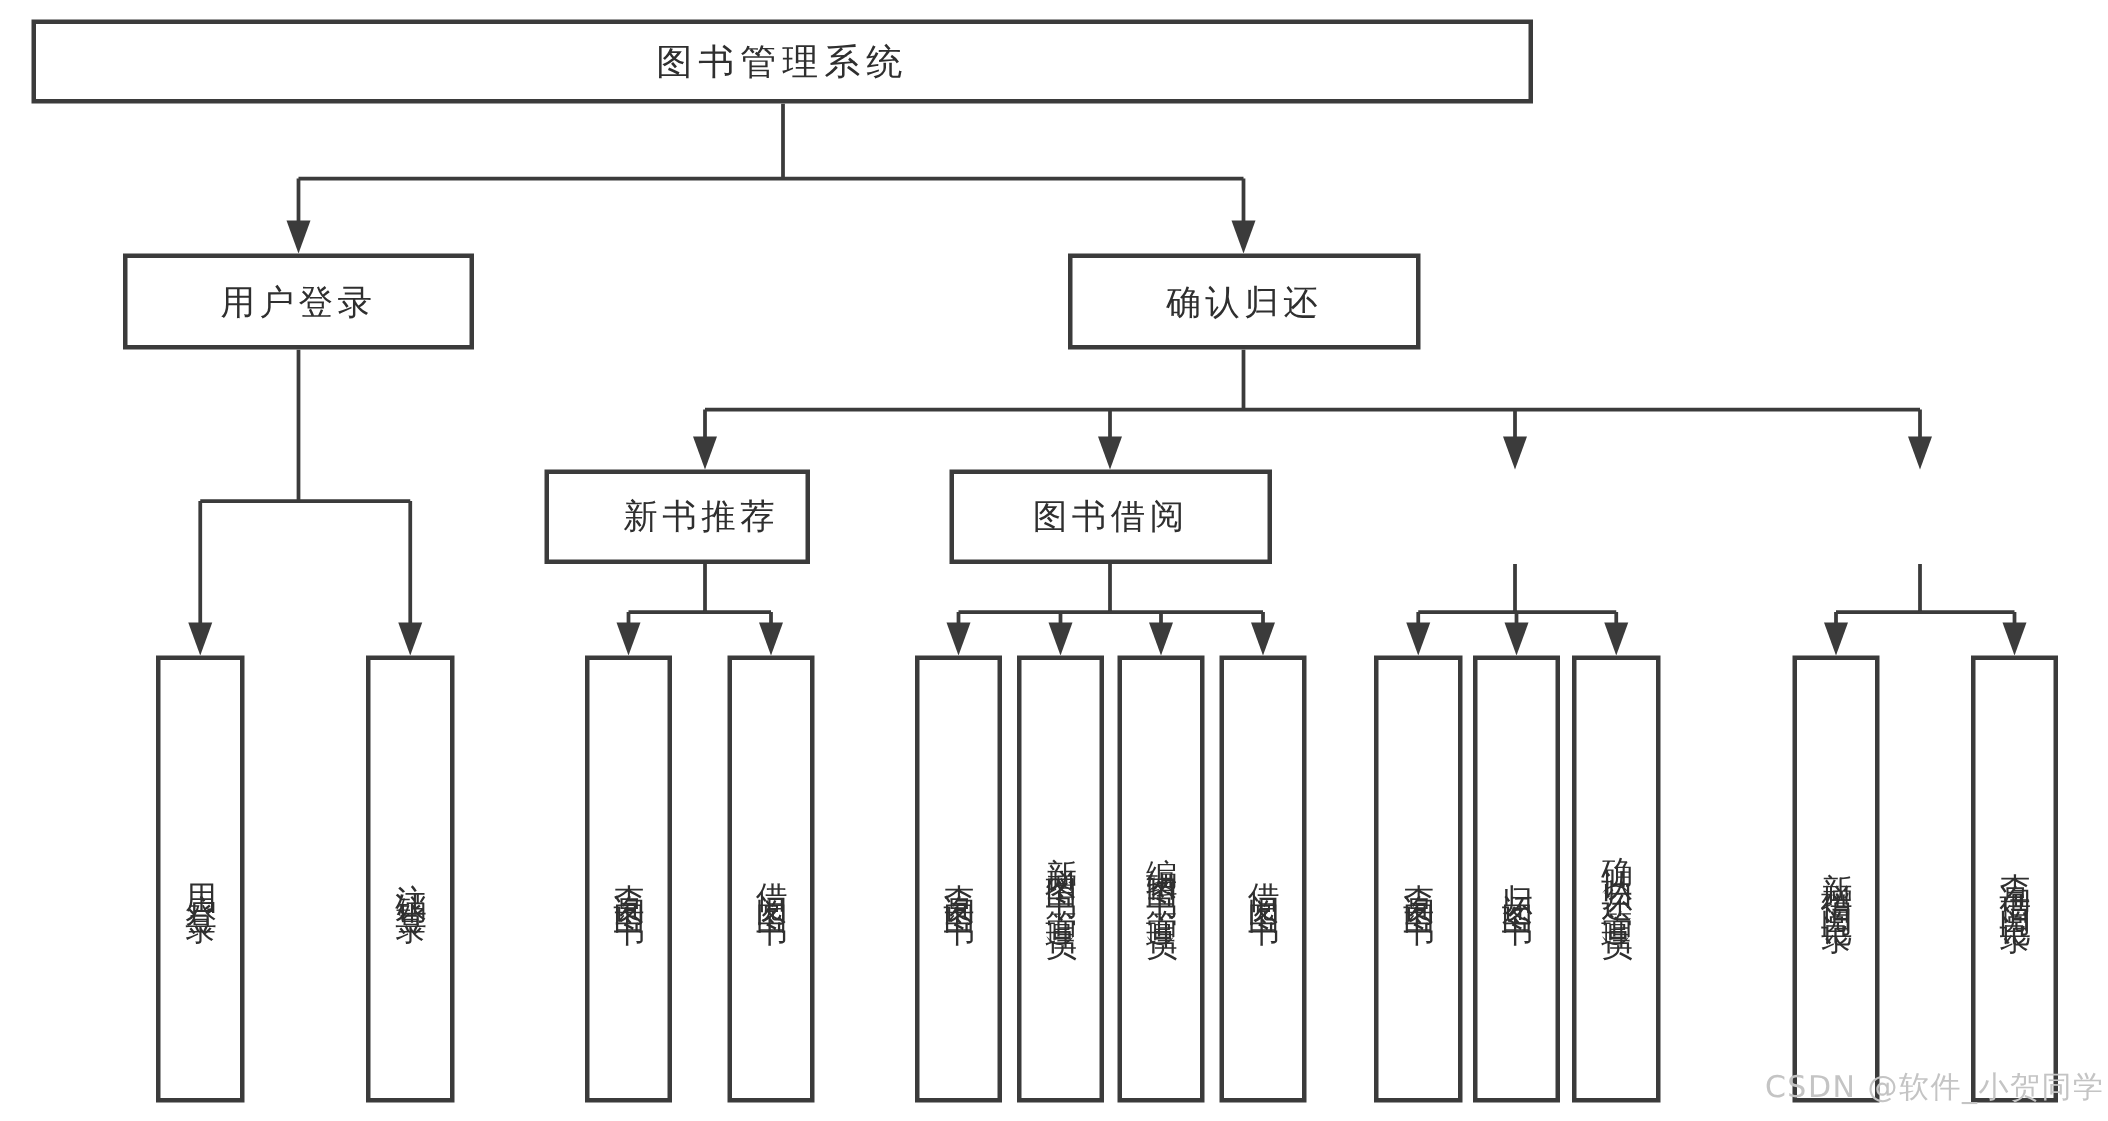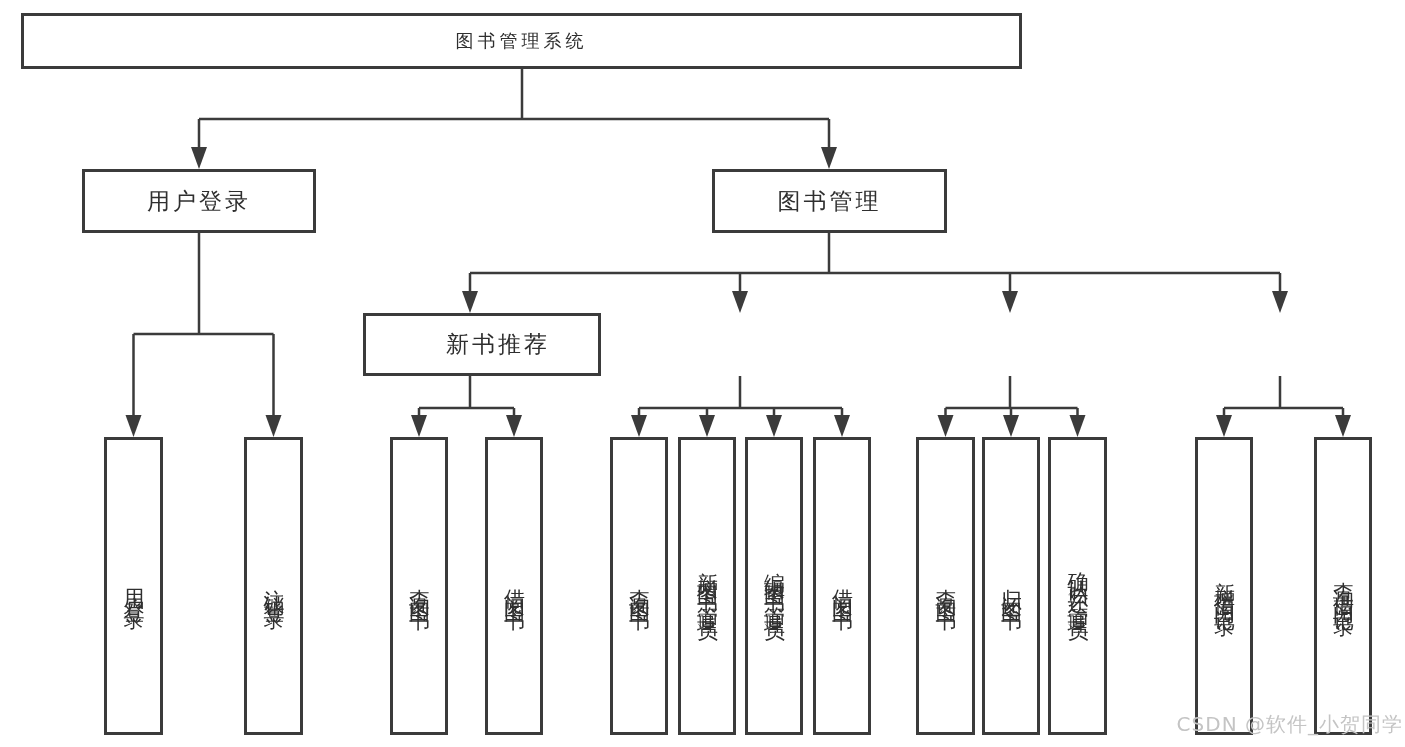--- a/index.html
+++ b/index.html
@@ -34,21 +34,21 @@
     color: #2f2f2f;
     z-index: 2;
   }
   .h-box {
     font-size: 23px;
     letter-spacing: 3px;
     text-align: center;
     white-space: nowrap;
   }
   .root-box {
-    font-size: 18px;
+    font-size: 24px;
     letter-spacing: 4px;
   }
   .v-box {
     writing-mode: vertical-rl;
     font-size: 21px;
     letter-spacing: 7px;
     line-height: 1;
   }
   .watermark {
     position: absolute;
@@ -102,23 +102,24 @@
       <polygon points="1003,415 1019,415 1011,437"></polygon>
       <polygon points="1069.5,415 1085.5,415 1077.5,437"></polygon>
       <polygon points="1216,415 1232,415 1224,437"></polygon>
       <polygon points="1335,415 1351,415 1343,437"></polygon>
     </g>
   </svg>
 
   <div class="box h-box root-box" style="left:21px; top:13px; width:1001px; height:56px;">图书管理系统</div>
 
   <div class="box h-box" style="left:82px; top:169px; width:234px; height:64px;">用户登录</div>
-  <div class="box h-box" style="left:712px; top:169px; width:235px; height:64px;">图书管理</div>
+  <div class="box h-box" style="left:712px; top:169px; width:235px; height:64px;">确认归还</div>
 
-  <div class="box h-box" style="left:363px; top:313px; width:238px; height:63px;padding-left:32px;">新书推荐</div>
+  <div class="box h-box" style="left:363px; top:313px; width:177px; height:63px;padding-left:32px;">新书推荐</div>
+  <div class="box h-box" style="left:633px; top:313px; width:215px; height:63px;">图书借阅</div>
 
   <div class="box v-box" style="left:104px; top:437px; width:59px; height:298px;">用户登录</div>
   <div class="box v-box" style="left:244px; top:437px; width:59px; height:298px;">注销登录</div>
 
   <div class="box v-box" style="left:390px; top:437px; width:58px; height:298px;">查询图书</div>
   <div class="box v-box" style="left:485px; top:437px; width:58px; height:298px;">借阅图书</div>
 
   <div class="box v-box" style="left:610px; top:437px; width:58px; height:298px;">查询图书</div>
   <div class="box v-box" style="left:678px; top:437px; width:58px; height:298px;">新增图书（管理员）</div>
   <div class="box v-box" style="left:745px; top:437px; width:58px; height:298px;">编辑图书（管理员）</div>

